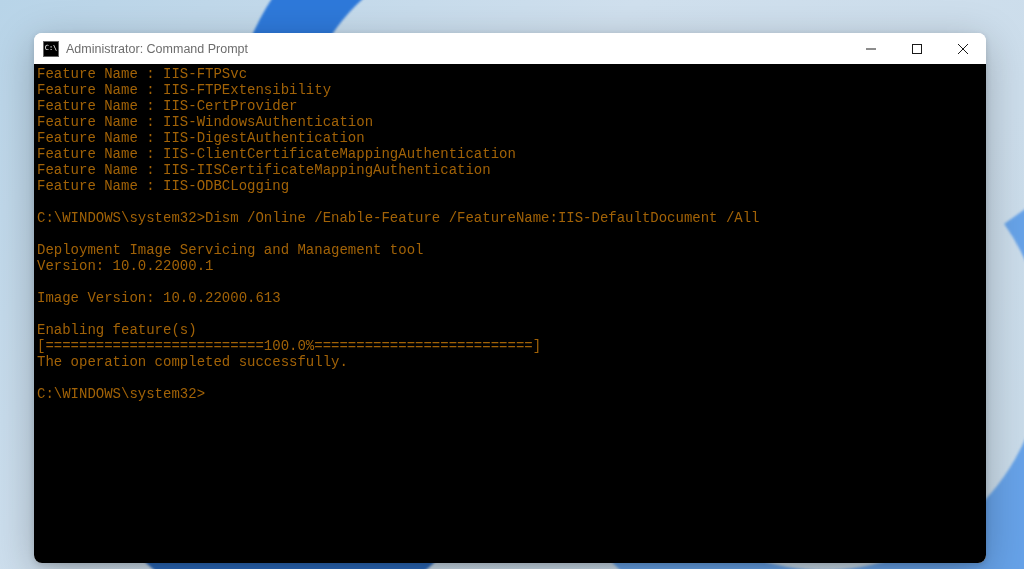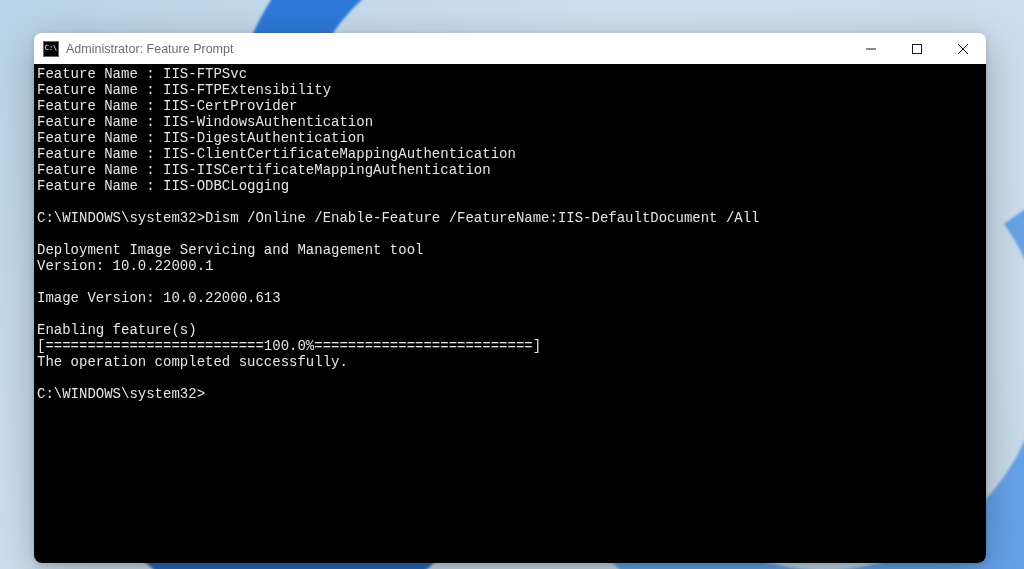--- a/index.html
+++ b/index.html
@@ -70,21 +70,21 @@
     justify-content: center;
     color: #1a1a1a;
     font-size: 10px;
     cursor: pointer;
   }
   .win-btn svg { pointer-events: none; }
 
   .terminal {
     flex: 1;
     background: #000000;
-    color: #e5e5e5;
+    color: #a16207;
     font-family: Consolas, "Liberation Mono", monospace;
     font-size: 14px;
     line-height: 16px;
     padding: 2px 3px 0 3px;
     white-space: pre;
     overflow-y: scroll;
     overflow-x: hidden;
   }
   .terminal::-webkit-scrollbar { width: 16px; background: #171717; }
   .terminal::-webkit-scrollbar-thumb { background: #4d4d4d; border-radius: 0; }
@@ -95,21 +95,21 @@
 </head>
 <body>
 
 <div class="swirl swirl1"></div>
 <div class="swirl swirl2"></div>
 <div class="swirl swirl3"></div>
 
 <div class="window">
   <div class="titlebar">
     <span class="app-icon">C:\</span>
-    <span class="title-text">Administrator: Feature Prompt</span>
+    <span class="title-text">Administrator: Command Prompt</span>
     <span class="spacer"></span>
     <div class="win-controls">
       <div class="win-btn">
         <svg width="10" height="10" viewBox="0 0 10 10">
             <path d="M0 5 L10 5" stroke="#1a1a1a" stroke-width="1"></path>
           </svg>
       </div>
       <div class="win-btn">
         <svg width="10" height="10" viewBox="0 0 10 10">
             <rect x="0.5" y="0.5" width="9" height="9" fill="none" stroke="#1a1a1a" stroke-width="1"></rect>

